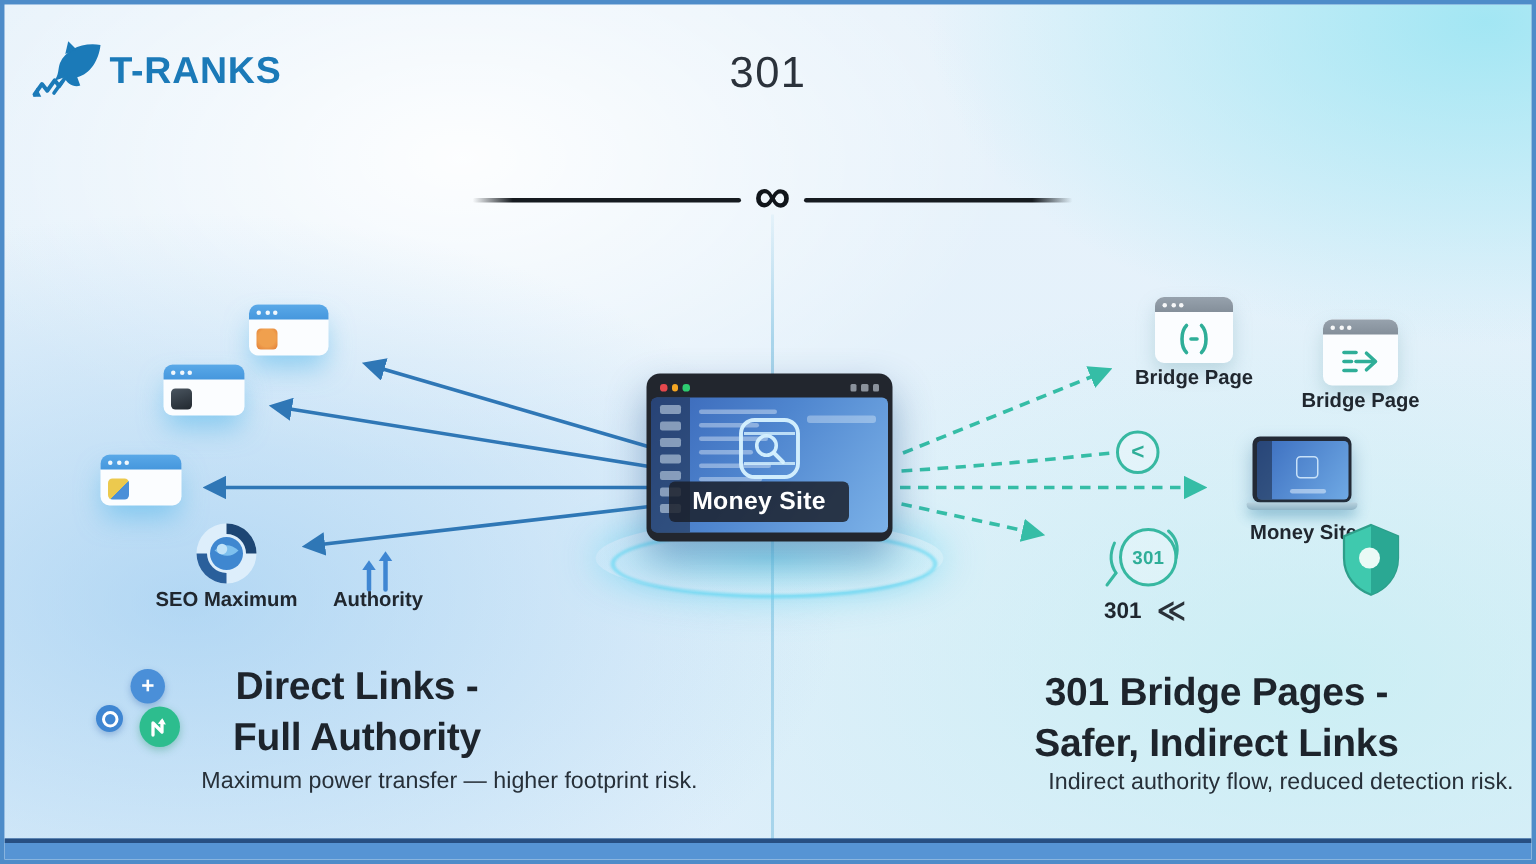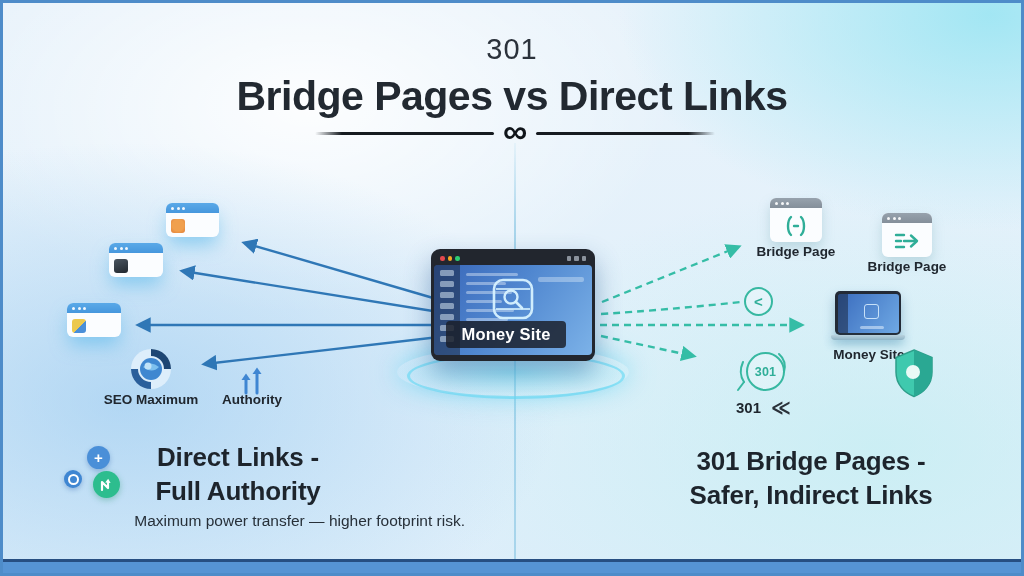--- a/index.html
+++ b/index.html
@@ -125,23 +125,32 @@
       <path d="M598 333 L690 353" marker-end="url(#mteal)"></path>
     </g>
 
     <g stroke="#37b8a1" stroke-width="2" fill="none" stroke-linecap="round">
       <path d="M741 379 Q735 370 740 359"></path>
       <path d="M776 351 Q784 358 781 369"></path>
       <path d="M741 379 L735 387"></path>
     </g>
   </svg>
 
+  <div class="abs logo">
+    <svg width="48" height="40" viewBox="0 0 48 40">
+      <path d="M46 3 C34 1 23 6 19 15 C17.5 19 18.5 23 15 27 L22 24.5 C23.5 29 28.5 31.5 32.5 30 L30.5 24.5 C39 22.5 45 13 46 3 Z" fill="#1b7ab8"></path>
+      <path d="M30 6 L24.5 0.5 L22.5 9 Z" fill="#1b7ab8"></path>
+      <path d="M20 28 L15 35" stroke="#1b7ab8" stroke-width="2.4" fill="none" stroke-linecap="round"></path>
+      <path d="M2 36 L7 29 L10.5 33.5 L15.5 26.5 L18.5 30.5 L23 24" stroke="#1b7ab8" stroke-width="2.6" fill="none" stroke-linejoin="round" stroke-linecap="round"></path>
+      <path d="M6.5 37.5 L1 37.5 L3.5 31.5 Z" fill="#1b7ab8"></path>
+    </svg>
+    <span class="logo-text">T-RANKS</span>
+  </div>
 
   <div class="abs eyebrow">301</div>
-  <div class="abs title">Bridge Pages vs Direct Links</div>
 
   <div class="abs divider">
     <span class="dline l"></span>
     <span class="infinity">∞</span>
     <span class="dline r"></span>
   </div>
 
   <div class="abs vline"></div>
 
   <div class="abs platform-fill"></div>
@@ -317,15 +326,16 @@
   <div class="abs f-head fl-head">
     <div>Direct Links -</div>
     <div>Full Authority</div>
   </div>
   <div class="abs f-sub fl-sub">Maximum power transfer — higher footprint risk.</div>
 
   <div class="abs f-head fr-head">
     <div>301 Bridge Pages -</div>
     <div>Safer, Indirect Links</div>
   </div>
+  <div class="abs f-sub fr-sub">Indirect authority flow, reduced detection risk.</div>
 
   <div class="abs strip"></div>
 </div>
 
 </body></html>

